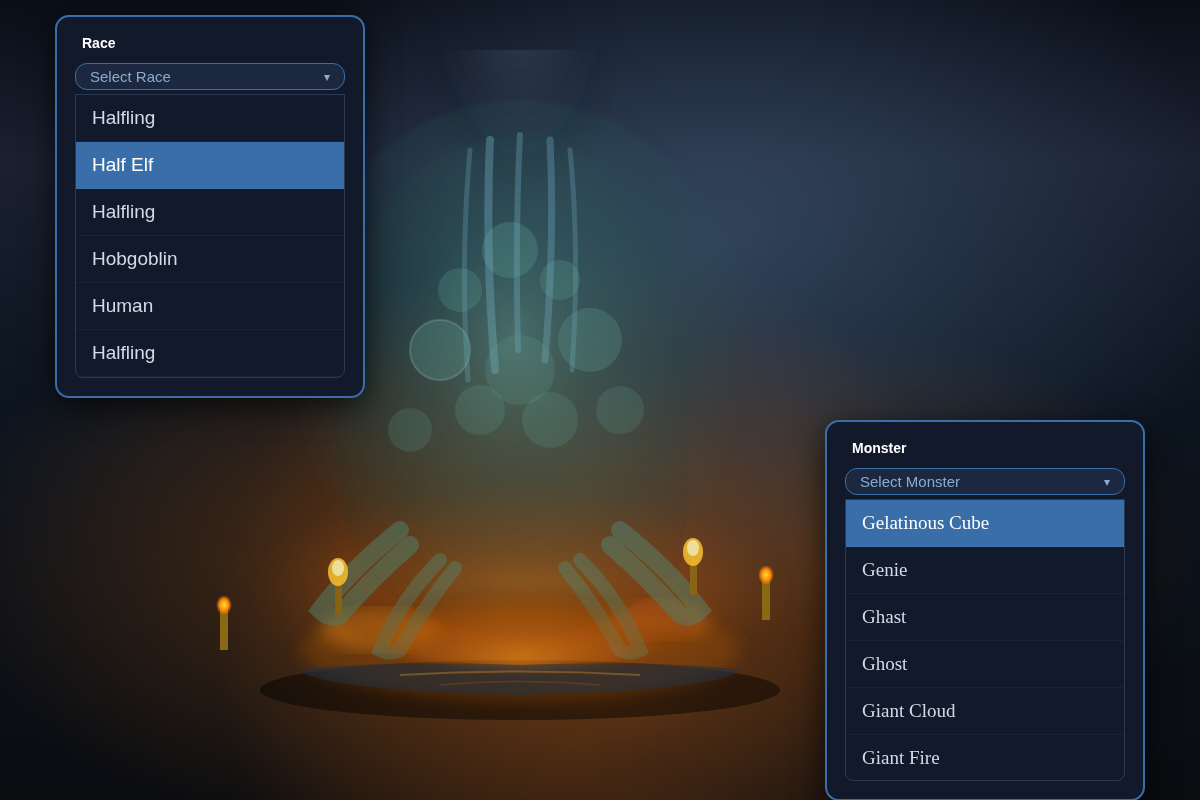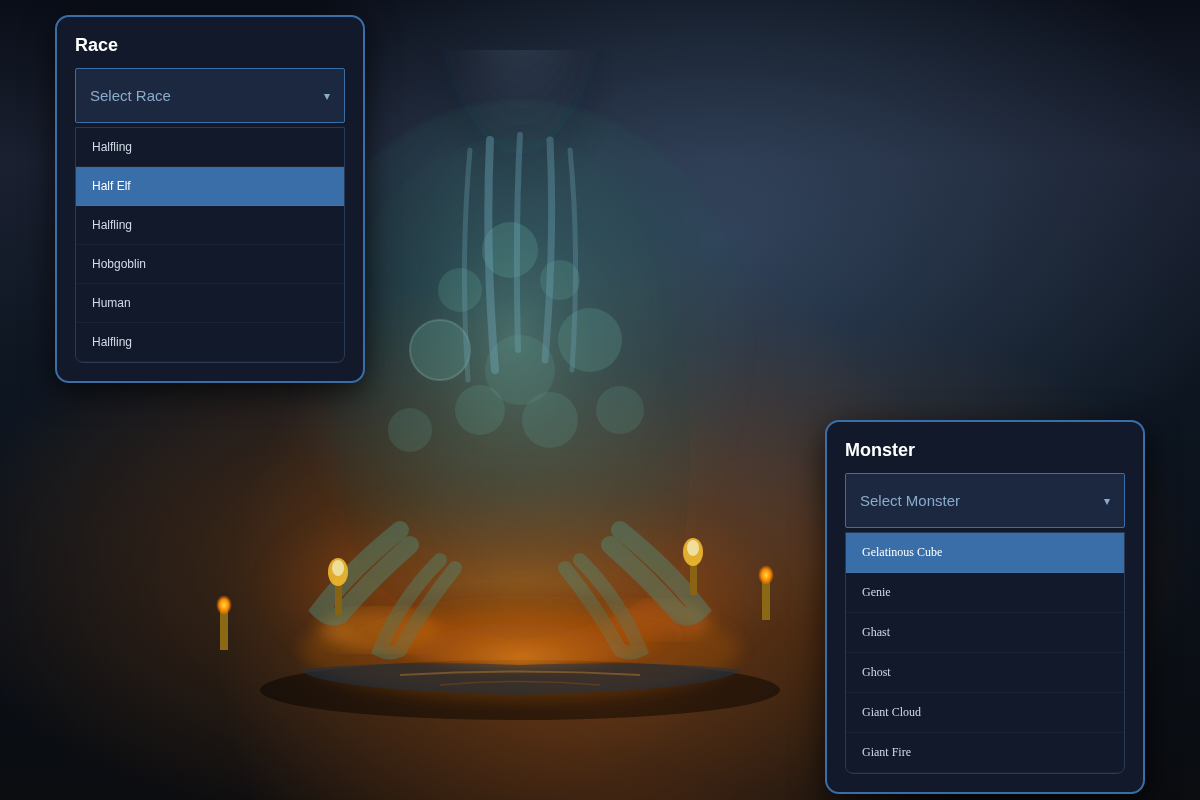--- a/index.html
+++ b/index.html
@@ -112,31 +112,32 @@
       background: #12192a;
       border: 2px solid #3a6ea8;
       border-radius: 14px;
       padding: 18px;
       z-index: 10;
       box-shadow: 0 8px 32px rgba(0,0,0,0.7);
     }
 
     .panel-title {
       color: #ffffff;
-      font-size: 18px;
+      font-size: 14px;
       font-weight: 700;
       margin-bottom: 12px;
+      margin-left: 7px;
     }
 
     .select-trigger {
       width: 100%;
       background: #1c2840;
       border: 1.5px solid #3a6ea8;
-      border-radius: 2px;
-      padding: 18px 14px;
+      border-radius: 12px;
+      padding: 4px 14px;
       color: #8aaccc;
       font-size: 15px;
       cursor: pointer;
       display: flex;
       justify-content: space-between;
       align-items: center;
       margin-bottom: 4px;
     }
 
     .select-trigger .chevron {
@@ -170,21 +171,21 @@
     }
 
     .dropdown-scroll::-webkit-scrollbar-thumb {
       background: #aab8cc;
       border-radius: 4px;
     }
 
     .dropdown-item {
       padding: 12px 16px;
       color: #d0dce8;
-      font-size: 12px;
+      font-size: 19px;
       cursor: pointer;
       border-bottom: 1px solid rgba(255,255,255,0.04);
     }
 
     .dropdown-item.selected {
       background: #3a6ea8;
       color: #ffffff;
       padding-left: 16px;
     }
 

